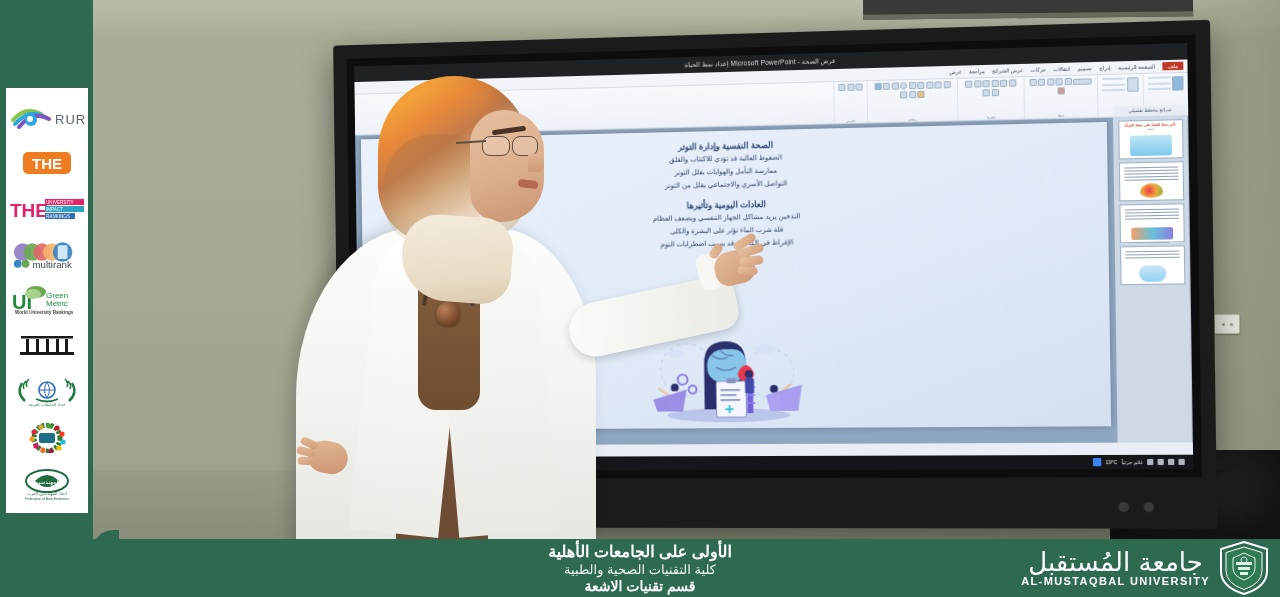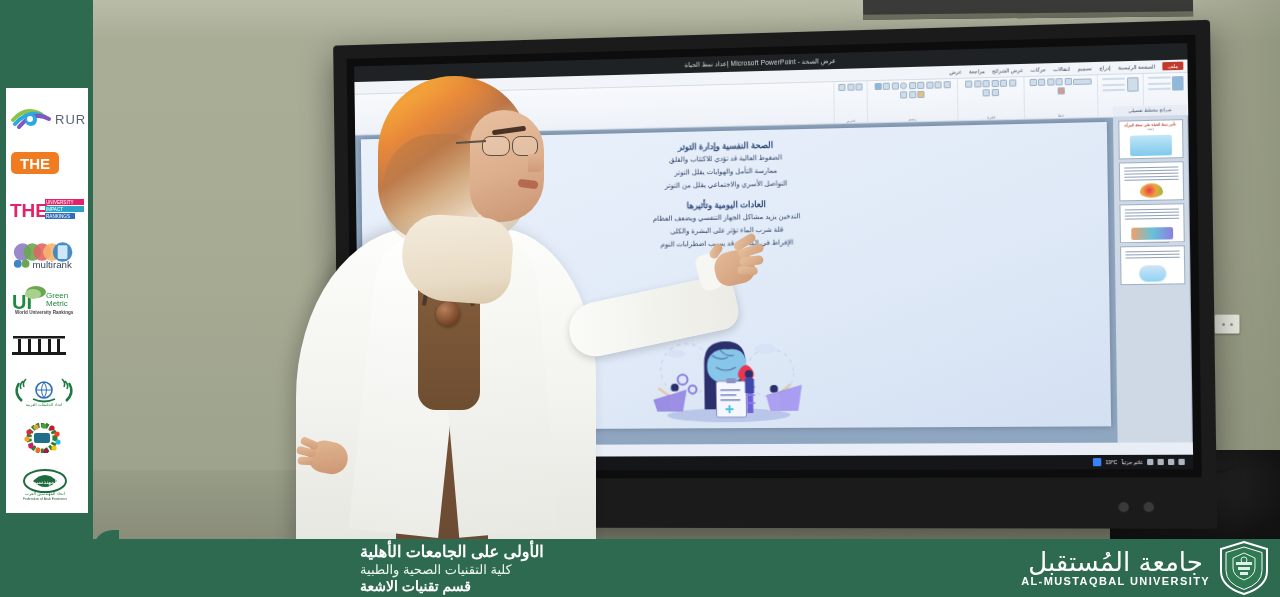--- a/index.html
+++ b/index.html
@@ -433,21 +433,21 @@
     background:#2d6a4f;
   }
   .logo-card{
     position:absolute; left:6px; top:88px; width:82px; height:425px;
     background:#ffffff;
     display:flex; flex-direction:column; align-items:center;
     justify-content:space-around;
     padding:6px 3px;
   }
   .logo-row{
-    width:100%; display:flex; align-items:center; justify-content:flex-start;
+    width:100%; display:flex; align-items:center; justify-content:center;
     height:42px;
   }
 
   
   .footer{
     position:absolute; left:0; bottom:0; width:1280px; height:58px;
     background:#2d6a4f;
     display:flex; align-items:center;
   }
   .footer-left{
@@ -458,21 +458,21 @@
   .f-badge{
     width:22px; height:22px; border:1.6px solid #ffffff; border-radius:6px;
     display:flex; align-items:center; justify-content:center;
     color:#fff; font-size:8px;
   }
   .f-txt{
     color:#ffffff; font-size:12px; font-weight:bold; letter-spacing:2px;
   }
   .footer-center{
     flex:1; text-align:center; direction:rtl;
-    display:flex; flex-direction:column; align-items:flex-end; gap:1px;
+    display:flex; flex-direction:column; align-items:center; gap:1px;
   }
   .fc1{ color:#ffffff; font-size:16px; font-weight:bold; letter-spacing:1px;}
   .fc2{ color:#eef5f1; font-size:13px; letter-spacing:1px;}
   .fc3{ color:#ffffff; font-size:14px; font-weight:bold; letter-spacing:1px;}
   .footer-right{
     width:360px; display:flex; align-items:center; justify-content:flex-end;
     gap:8px; padding-right:10px;
   }
   .uni-ar{ color:#fff; font-size:26px; direction:rtl; line-height:1; font-family:"DejaVu Sans", sans-serif;}
   .uni-en{ color:#fff; font-size:11px; font-weight:bold; letter-spacing:1.4px; text-align:right;}

